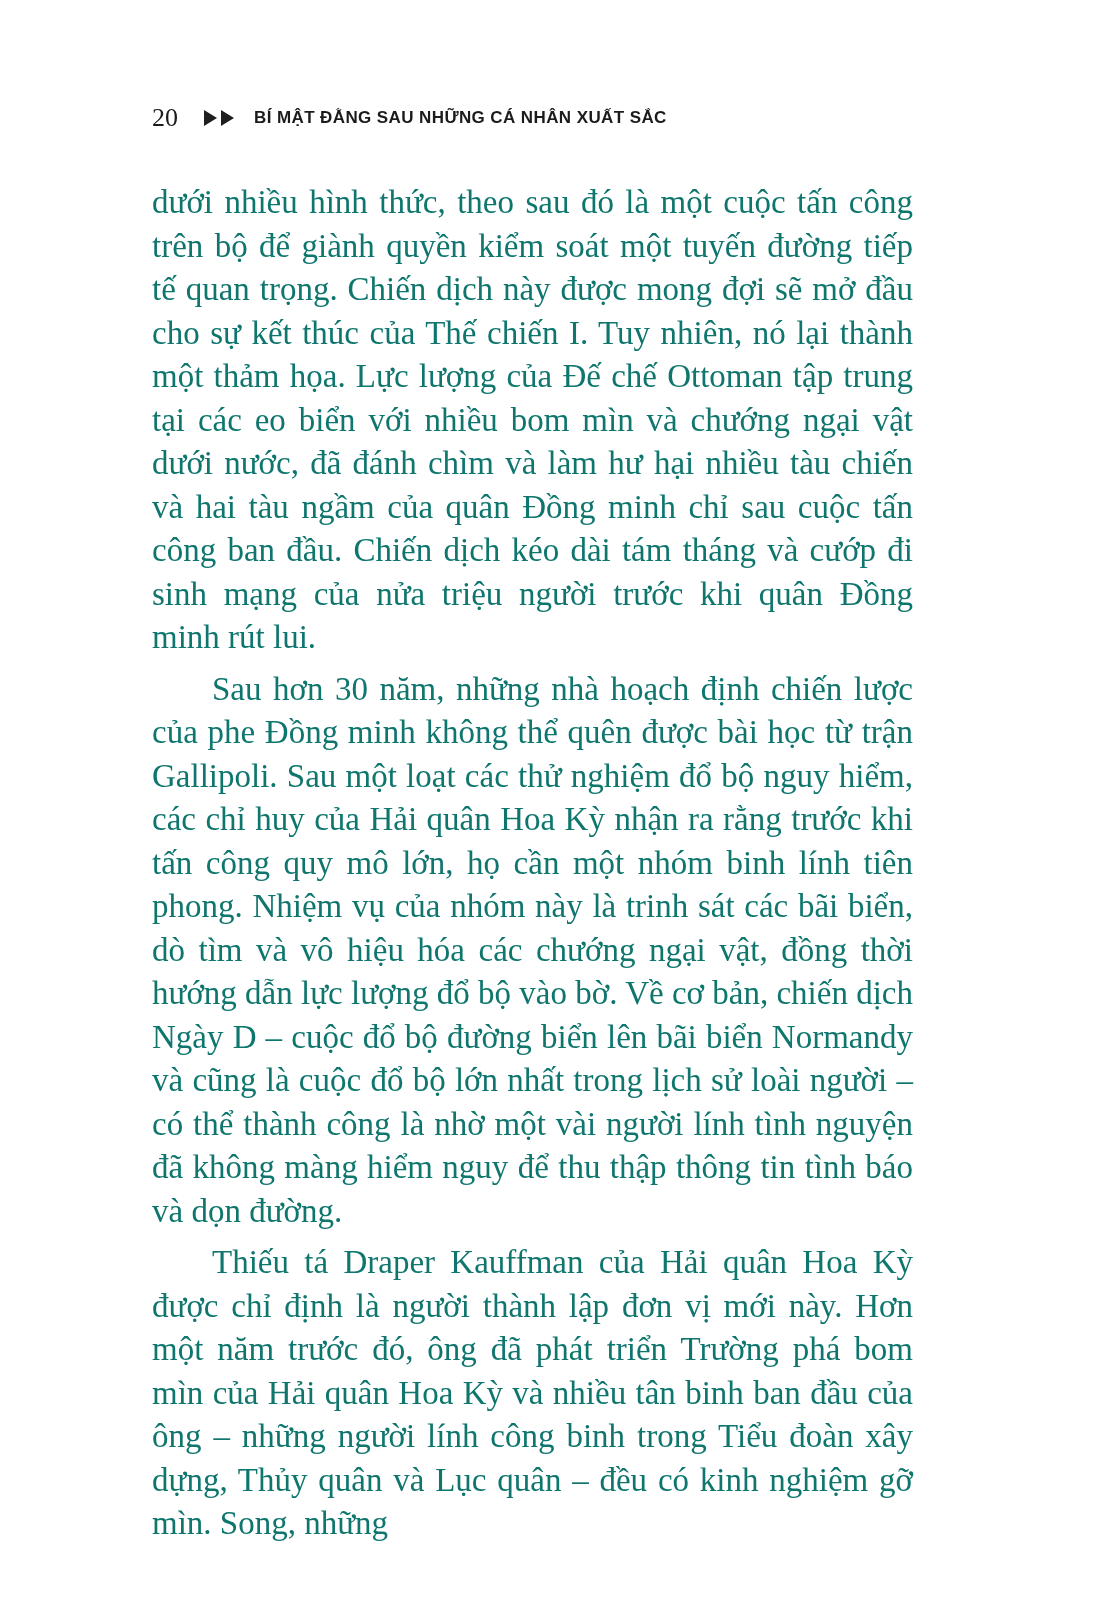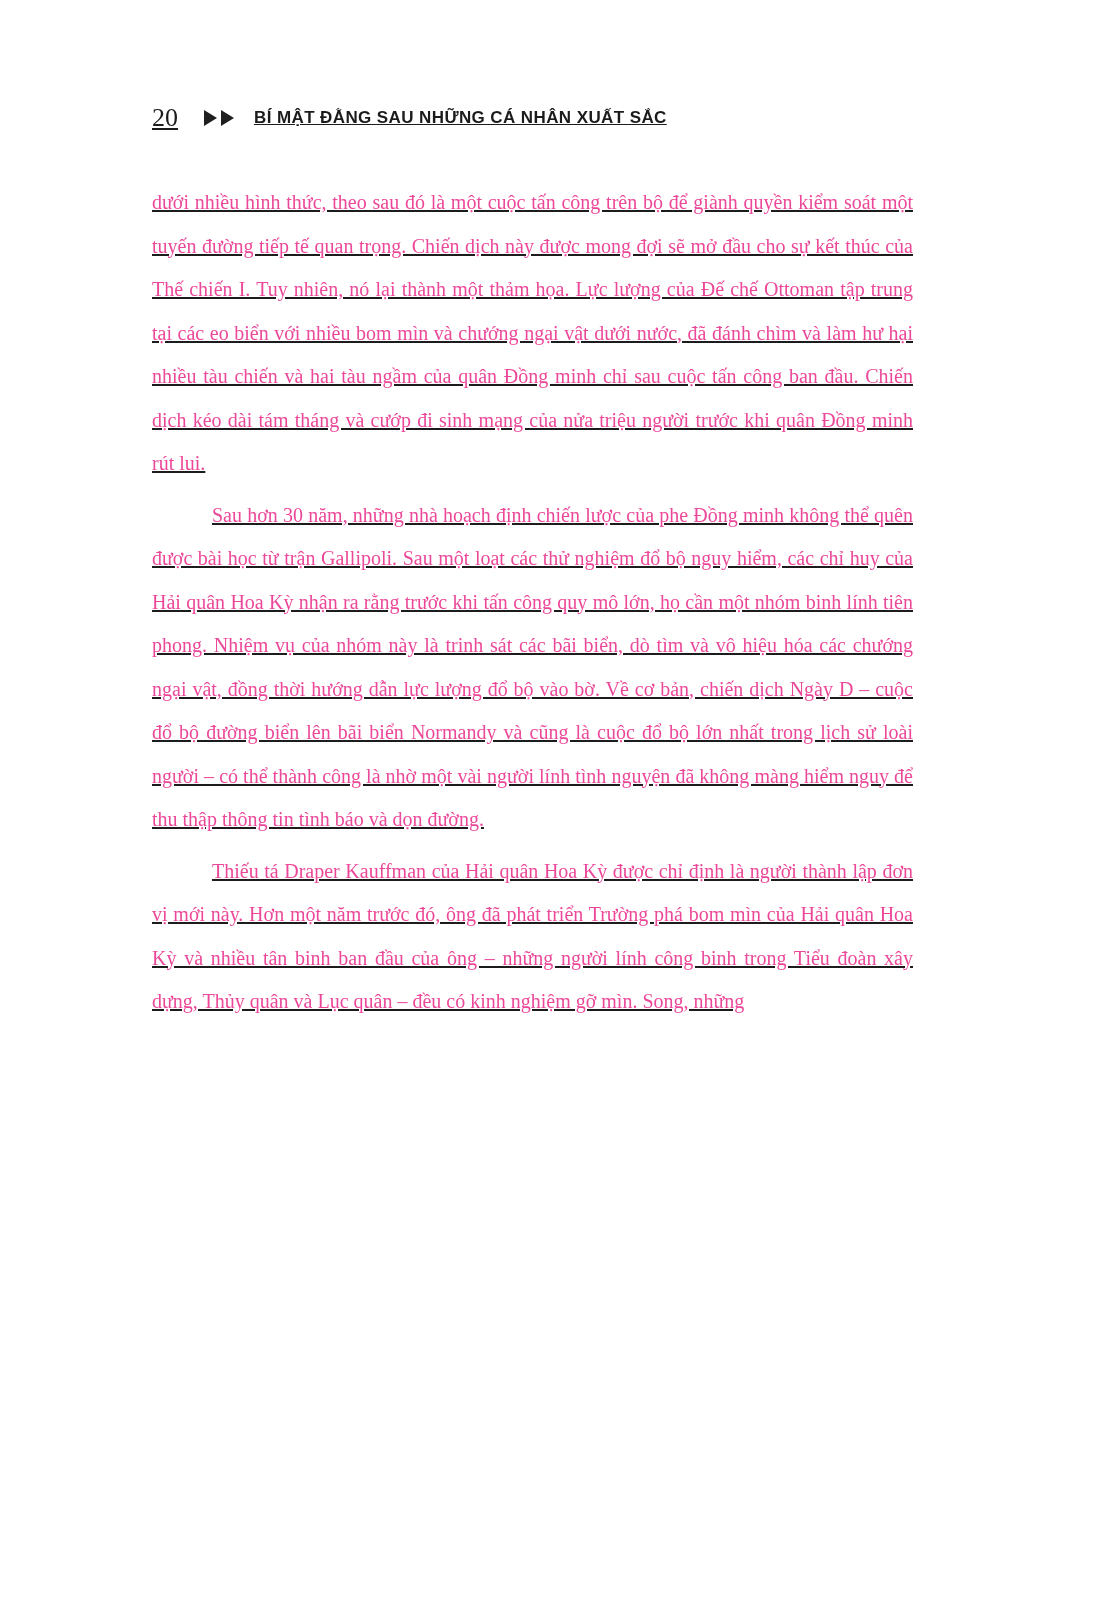--- a/index.html
+++ b/index.html
@@ -10,21 +10,20 @@
   .page {
     position: relative;
     width: 1103px;
     height: 1615px;
     margin: 0 auto;
     background: #ffffff;
     box-sizing: border-box;
     padding: 105px 190px 0 152px;
     color: #1c1c1c;
     overflow: hidden;
-    text-decoration: underline;
   }
   .page-header {
     display: flex;
     align-items: center;
     margin-bottom: 50px;
   }
   .page-number {
     font-family: "Liberation Serif", serif;
     font-size: 26px;
     color: #1c1c1c;
@@ -49,24 +48,24 @@
     font-family: "Liberation Sans", sans-serif;
     font-weight: 700;
     font-size: 17px;
     letter-spacing: 0.4px;
     margin: 0;
     color: #1b1b1b;
     white-space: nowrap;
   }
   .page-body {
     font-family: "Liberation Serif", serif;
-    font-size: 20px;
+    font-size: 33px;
     line-height: 43.5px;
     text-align: justify;
-    color: #ec4899;
+    color: #0f766e;
   }
   .para {
     margin: 0 0 8px 0;
   }
   .para.indent {
     text-indent: 60px;
   }
 </style>
 </head>
 <body>

